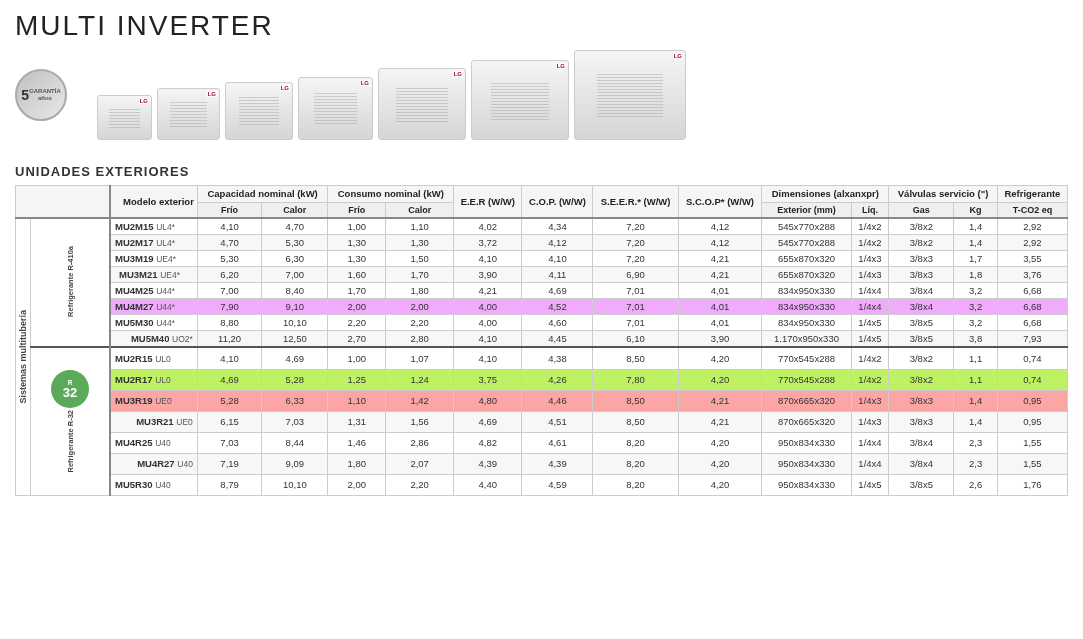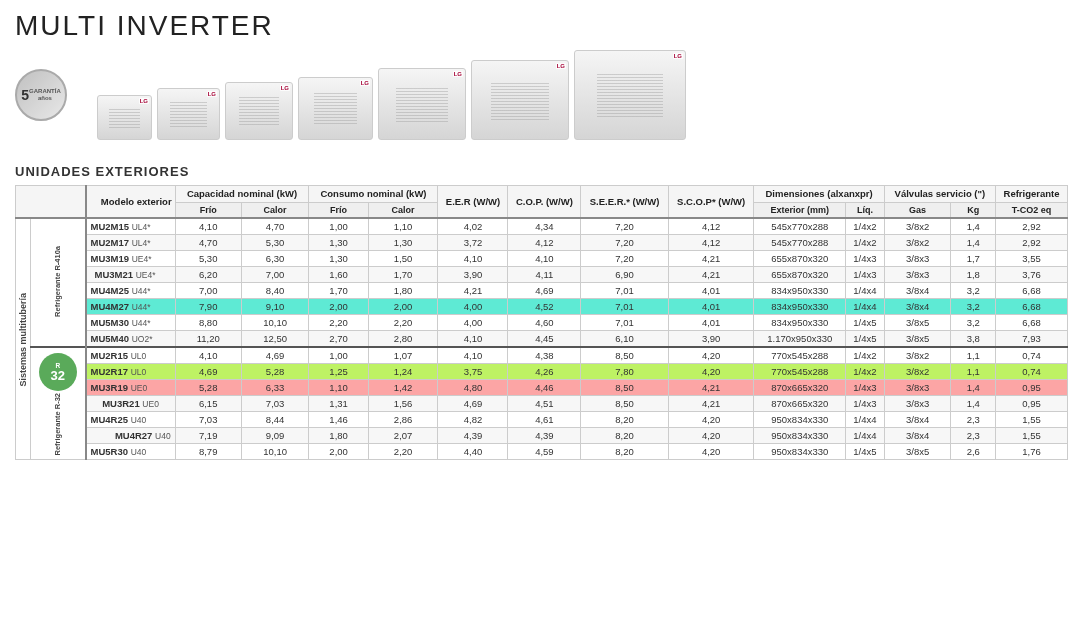--- a/index.html
+++ b/index.html
@@ -343,21 +343,21 @@
             <td>4,21</td>
             <td>4,69</td>
             <td>7,01</td>
             <td>4,01</td>
             <td>834x950x330</td>
             <td>1/4x4</td>
             <td>3/8x4</td>
             <td>3,2</td>
             <td>6,68</td>
           </tr>
-          <tr style="background: #5eead4;">
+          <tr style="background: #f0abfc;">
             <td style="text-align:left;padding:2px 4px;">
     <strong>MU4M27</strong> <span style="font-size:8.5px;color:#555;">U44*</span>
   </td>
             <td>7,90</td>
             <td>9,10</td>
             <td>2,00</td>
             <td>2,00</td>
             <td>4,00</td>
             <td>4,52</td>
             <td>7,01</td>
@@ -380,39 +380,39 @@
             <td>4,60</td>
             <td>7,01</td>
             <td>4,01</td>
             <td>834x950x330</td>
             <td>1/4x5</td>
             <td>3/8x5</td>
             <td>3,2</td>
             <td>6,68</td>
           </tr>
           <tr style="background: rgb(247, 247, 247);">
-            <td style="text-align:left;padding:2px 4px;">
+            <td style="text-align:right;padding:2px 4px;">
     <strong>MU5M40</strong> <span style="font-size:8.5px;color:#555;">UO2*</span>
   </td>
             <td>11,20</td>
             <td>12,50</td>
             <td>2,70</td>
             <td>2,80</td>
             <td>4,10</td>
             <td>4,45</td>
             <td>6,10</td>
             <td>3,90</td>
             <td>1.170x950x330</td>
             <td>1/4x5</td>
             <td>3/8x5</td>
             <td>3,8</td>
             <td>7,93</td>
           </tr>
           <tr style="background: rgb(255, 255, 255); border-top: 2px solid rgb(85, 85, 85);">
-            <td rowspan="7" style="border-right:2px solid #888;vertical-align:middle;width:55px;padding:2px;text-align:center;"><div style="display:inline-flex;flex-direction:column;align-items:center;justify-content:center;width:38px;height:38px;border-radius:50%;background:#5aaa5a;color:white;font-weight:bold;margin:2px auto;">
+            <td rowspan="7" style="border-right:2px solid #888;vertical-align:middle;width:55px;padding:20px;text-align:center;"><div style="display:inline-flex;flex-direction:column;align-items:center;justify-content:center;width:38px;height:38px;border-radius:50%;background:#5aaa5a;color:white;font-weight:bold;margin:2px auto;">
         <span style="font-size:6.5px;">R</span>
         <span style="font-size:13px;font-weight:900;line-height:1;">32</span>
       </div><br>
       <span style="font-size:7.5px;font-weight:bold;color:#444;writing-mode:vertical-rl;transform:rotate(180deg);">Refrigerante R-32</span></td>
             <td style="text-align:left;padding:0 4px;">
     <strong>MU2R15</strong> <span style="font-size:8.5px;color:#555;">UL0</span>
   </td>
             <td>4,10</td>
             <td>4,69</td>
             <td>1,00</td>
@@ -457,21 +457,21 @@
             <td>4,46</td>
             <td>8,50</td>
             <td>4,21</td>
             <td>870x665x320</td>
             <td>1/4x3</td>
             <td>3/8x3</td>
             <td>1,4</td>
             <td>0,95</td>
           </tr>
           <tr style="background: rgb(247, 247, 247);">
-            <td style="text-align:center;padding:2px 4px;">
+            <td style="text-align:right;padding:2px 4px;">
     <strong>MU3R21</strong> <span style="font-size:8.5px;color:#555;">UE0</span>
   </td>
             <td>6,15</td>
             <td>7,03</td>
             <td>1,31</td>
             <td>1,56</td>
             <td>4,69</td>
             <td>4,51</td>
             <td>8,50</td>
             <td>4,21</td>

